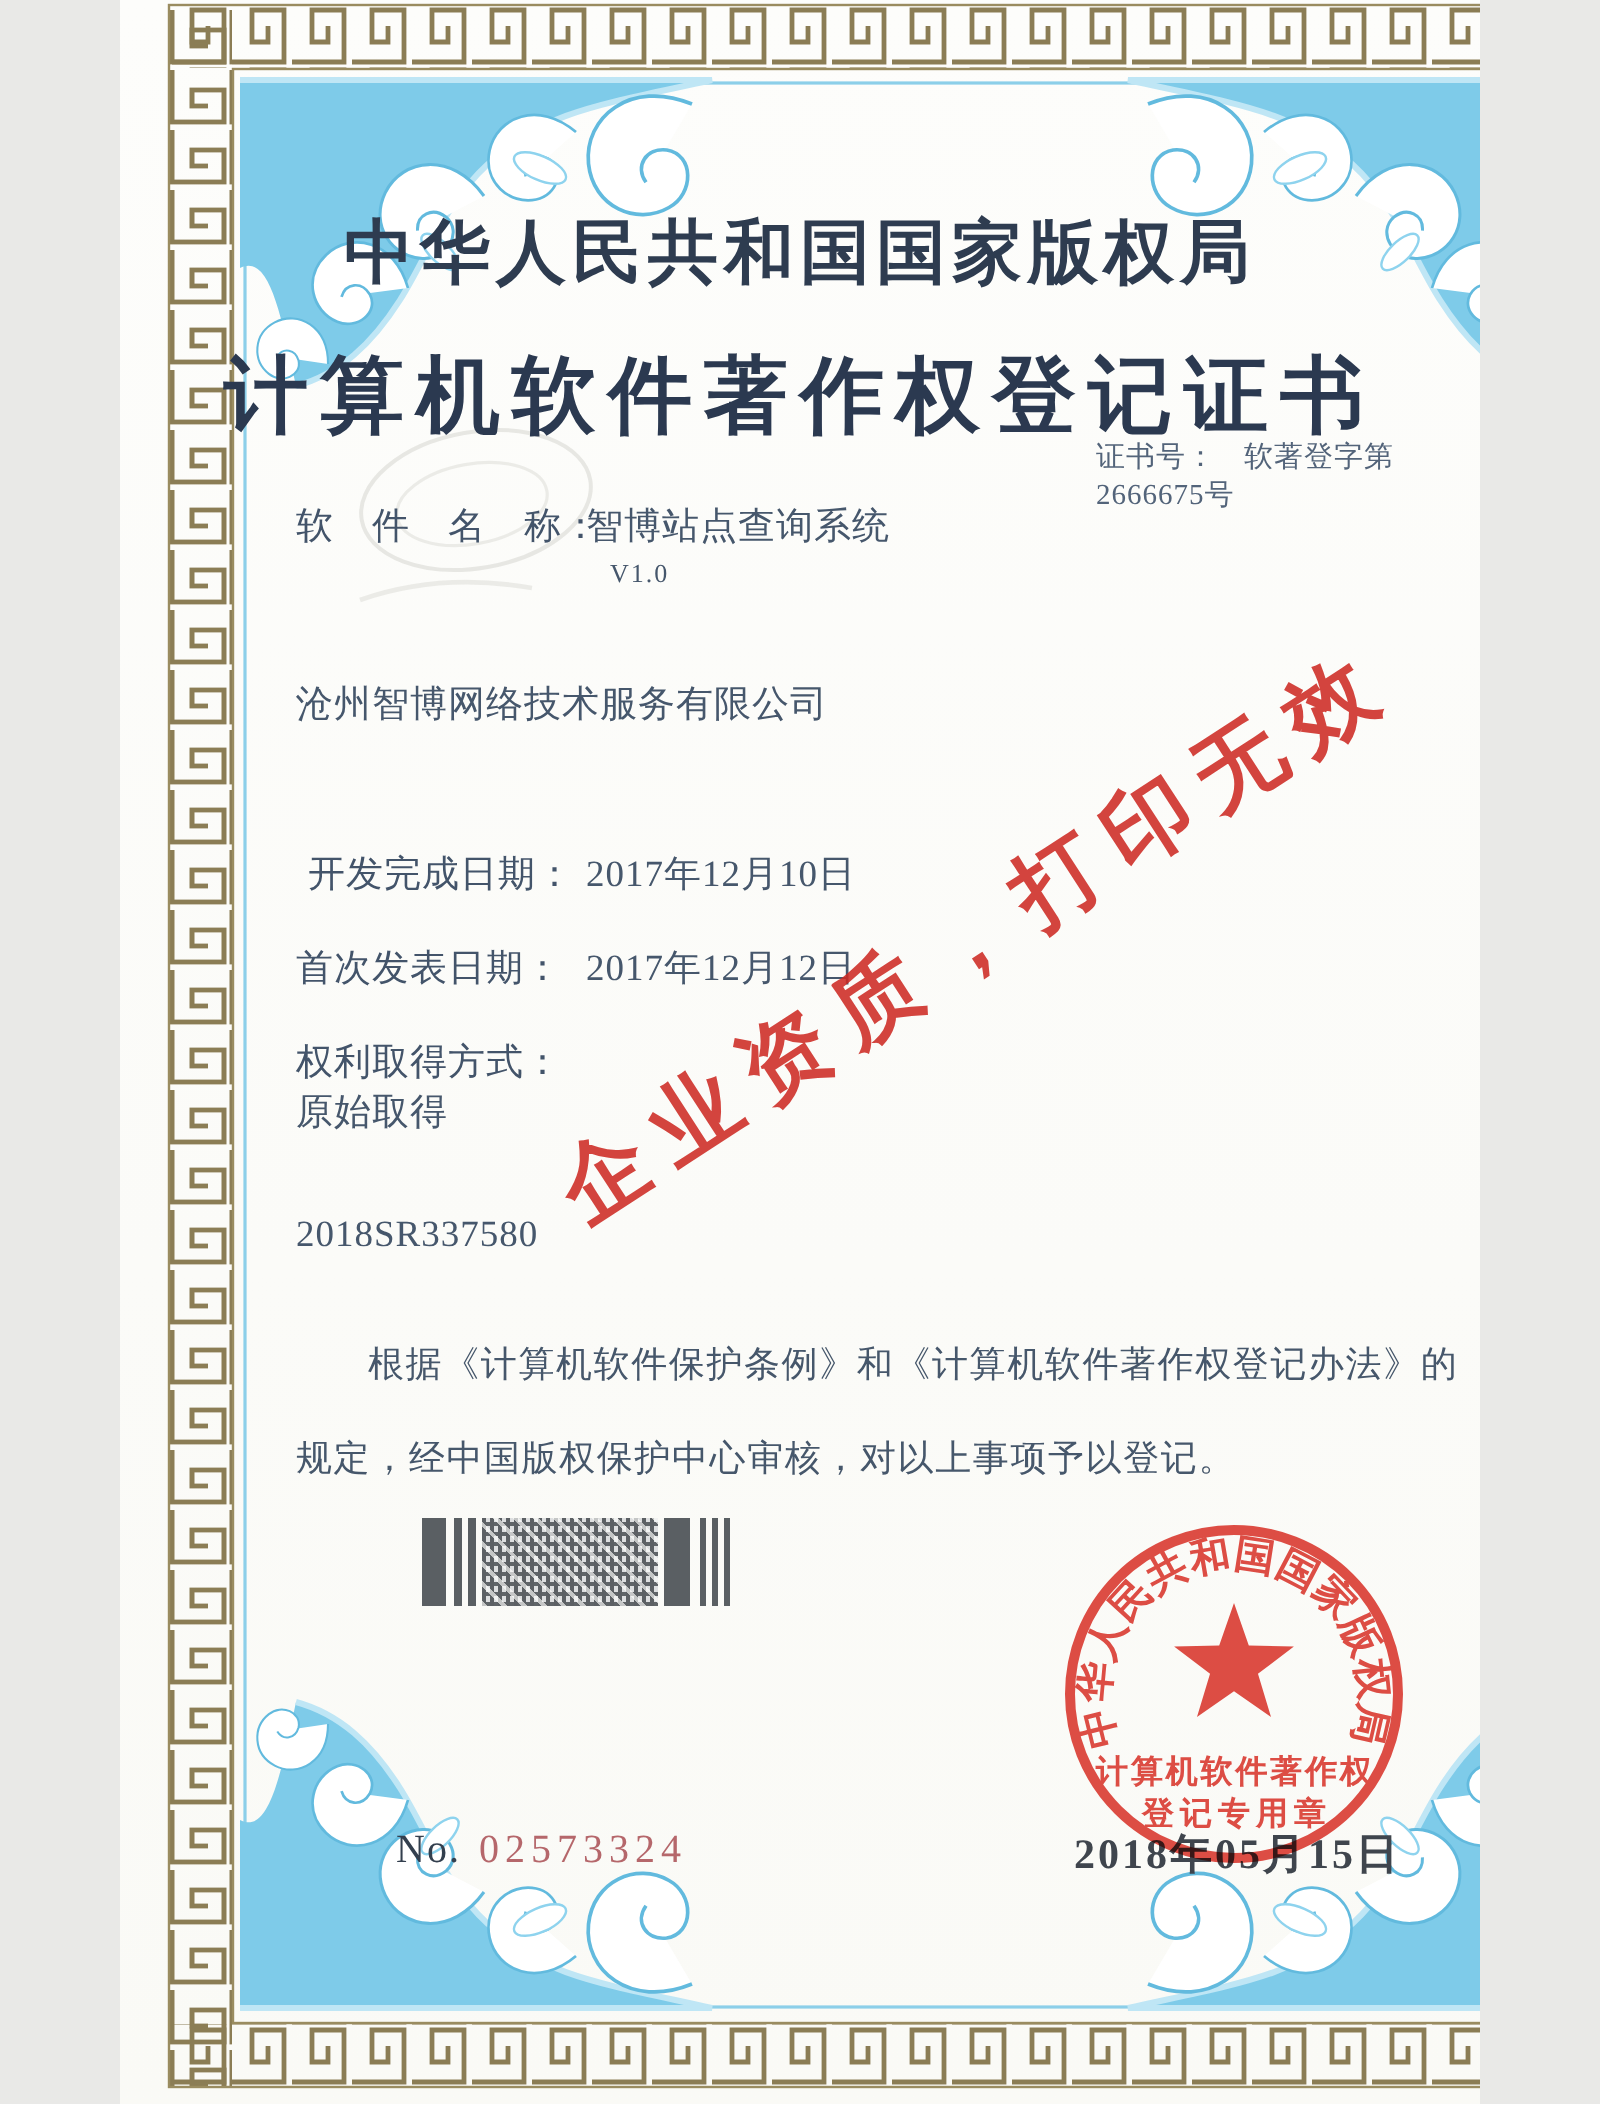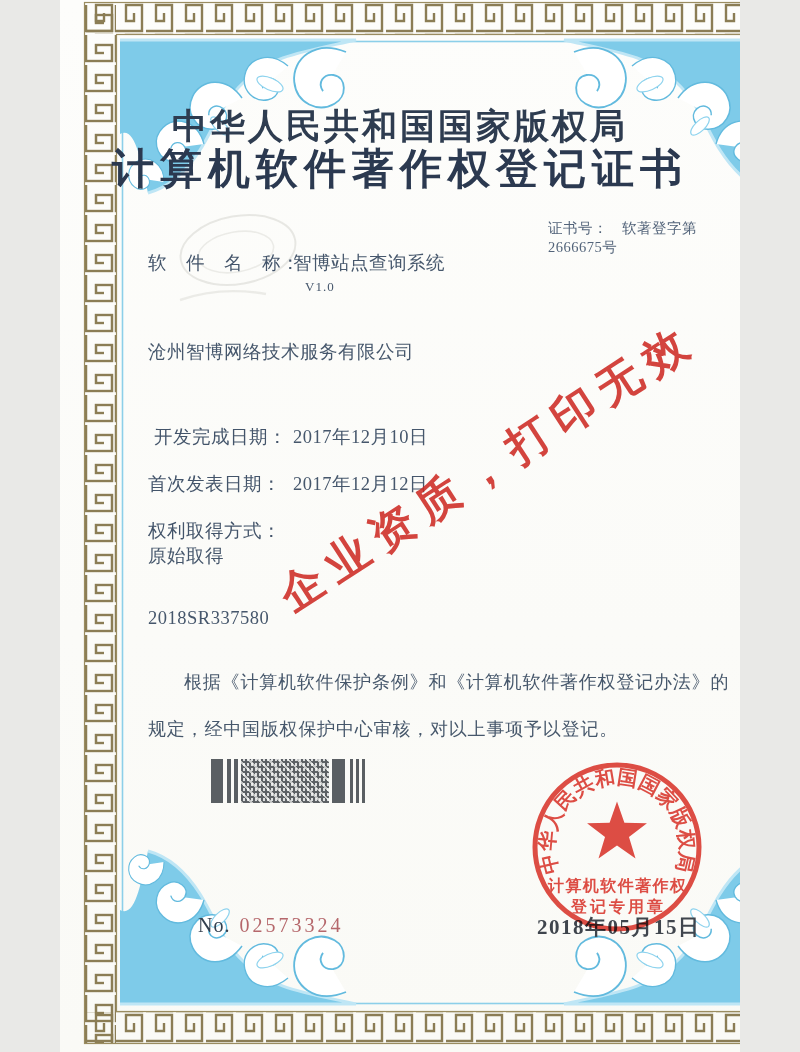--- a/index.html
+++ b/index.html
@@ -11,21 +11,21 @@
   }
   svg{display:block;}
   .strip{position:absolute;}
   .decor{position:absolute; inset:0; pointer-events:none;}
 
   .issuer{
     position:absolute; left:0; right:0; top:103px; text-align:center;
     font-size:35px; font-weight:700; letter-spacing:3px; color:#2e3c50;
   }
   .cert-title{
-    position:absolute; left:0; right:0; top:141px; text-align:center;
+    position:absolute; left:0; right:0; top:170px; text-align:center;
     font-size:42px; font-weight:700; letter-spacing:6px; color:#2b3950;
   }
   .cert-no{
     position:absolute; top:219px; left:488px;
     font-size:14.5px; color:#53647a; letter-spacing:0.5px;
   }
   .cert-no .lbl{margin-right:14px;}
 
   .row{position:absolute; left:88px; display:flex; font-size:18.5px; color:#44556b; letter-spacing:0.5px;}
   .row .lbl{display:inline-block; width:145px; white-space:nowrap; color:#43546a;}

